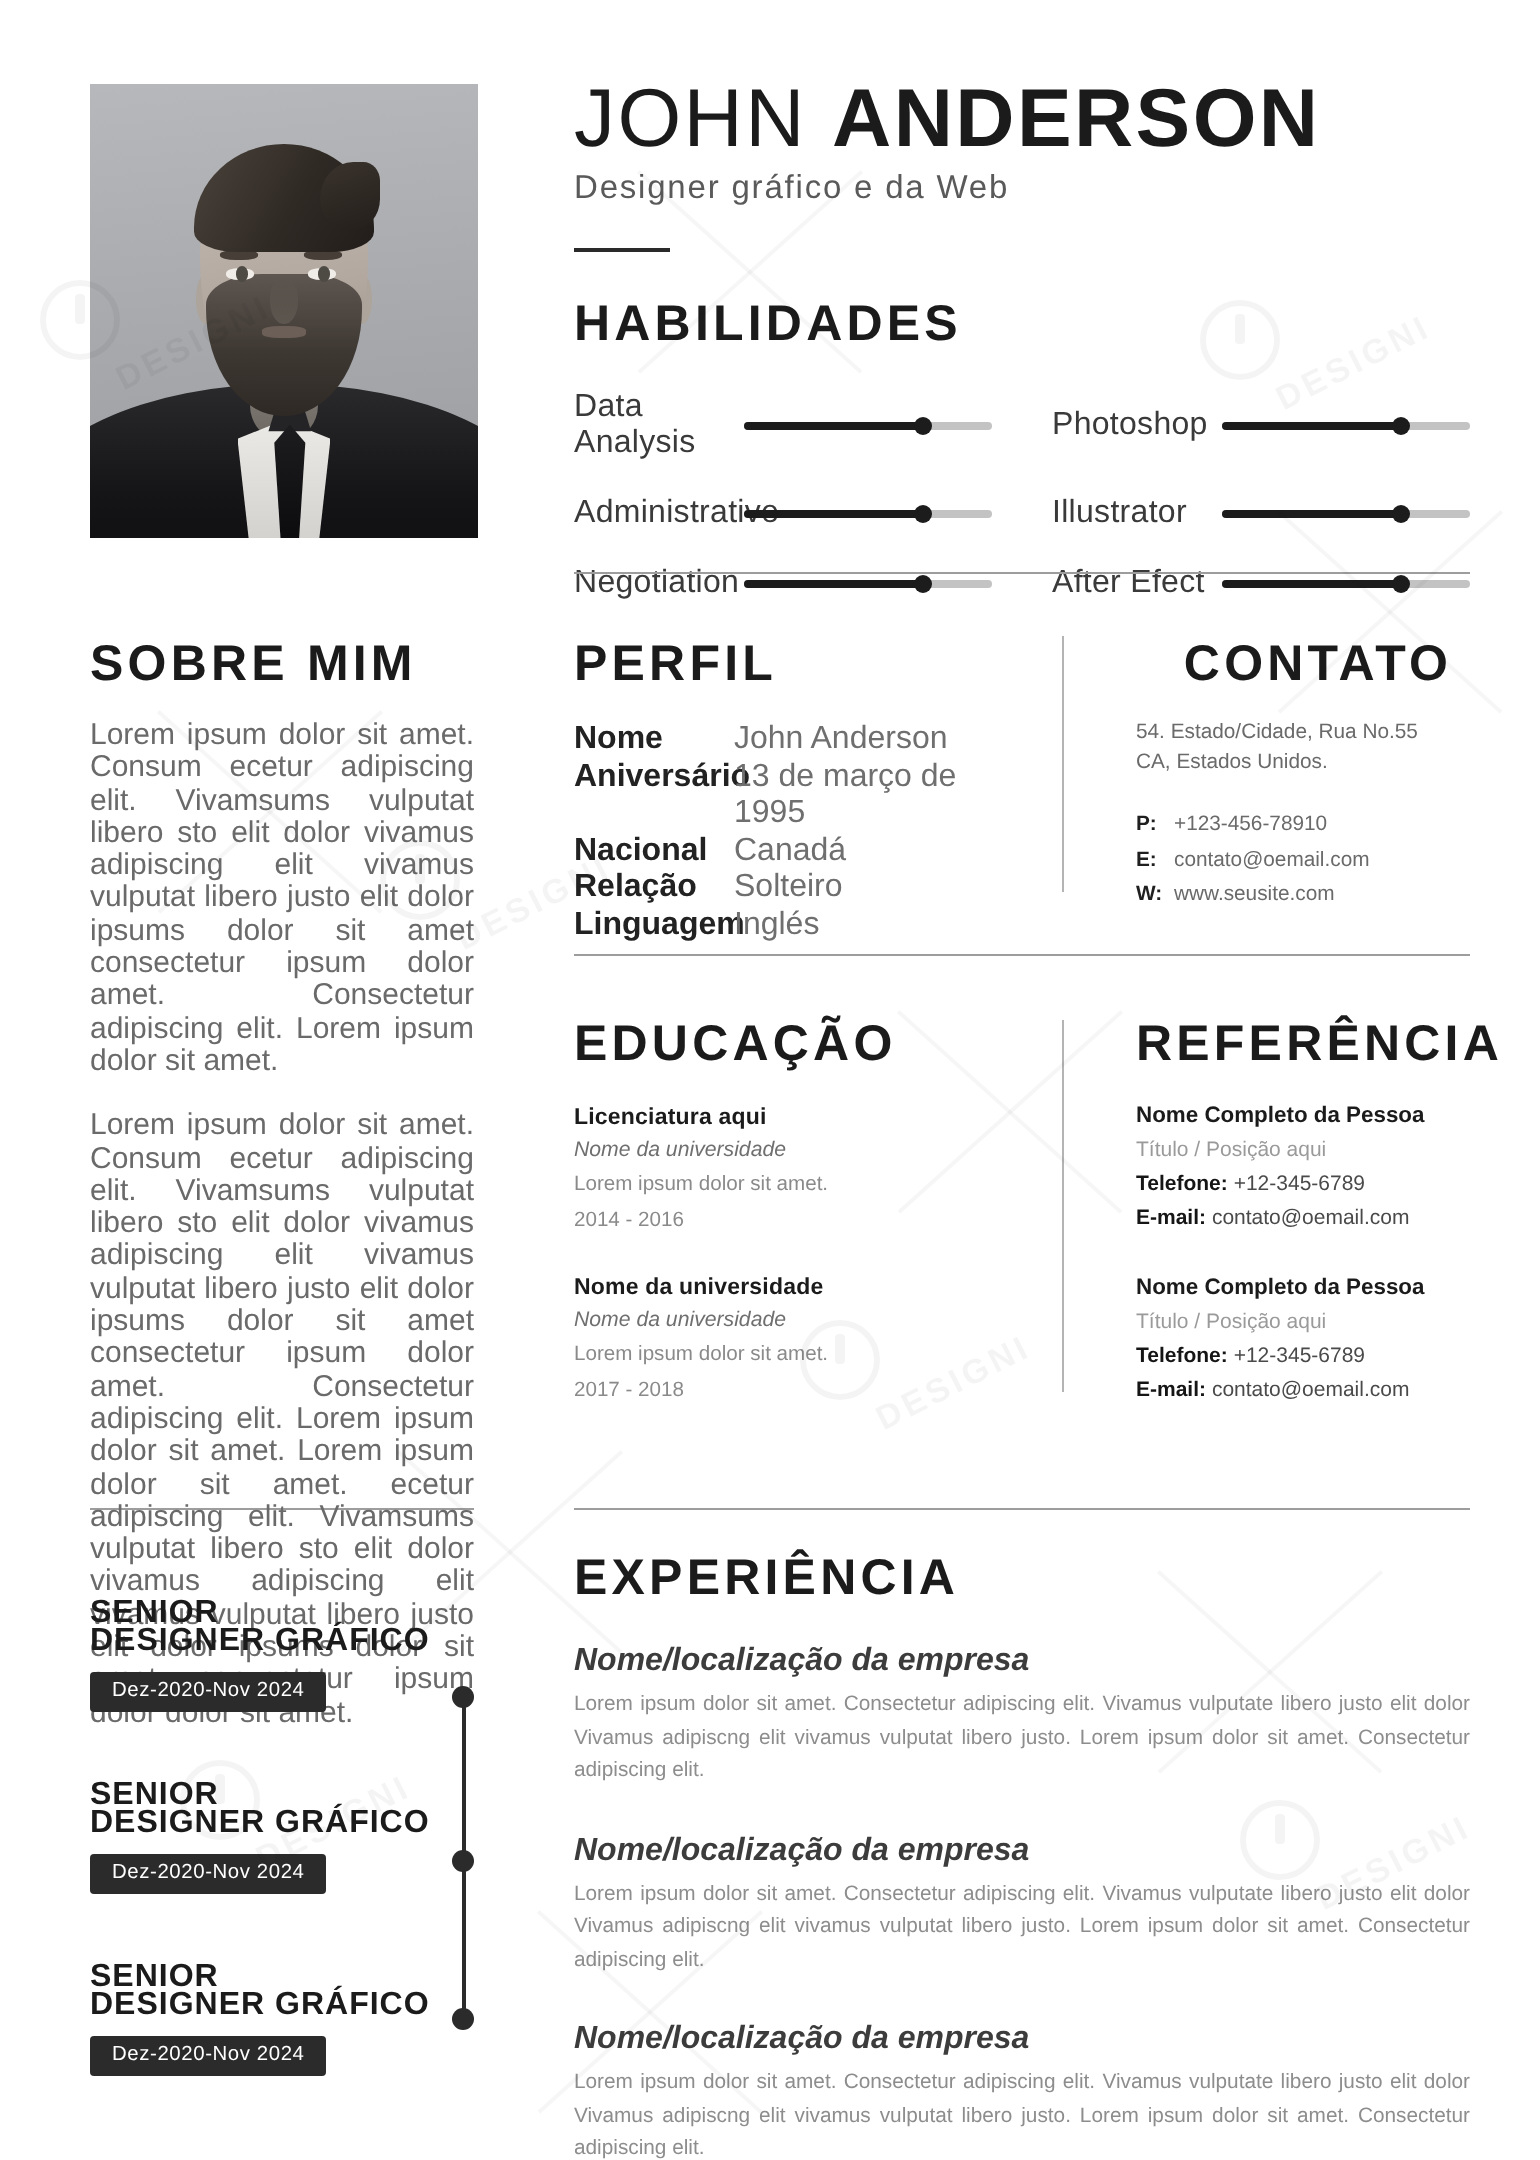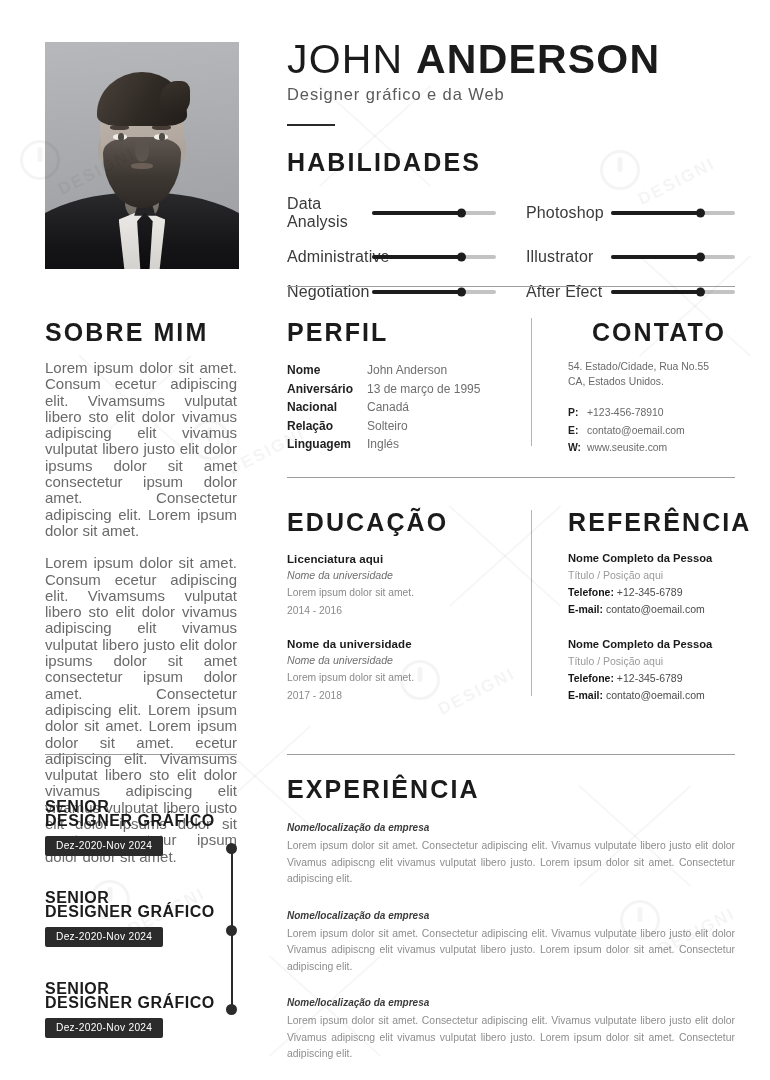--- a/index.html
+++ b/index.html
@@ -319,21 +319,21 @@
   .perfil {
     position: absolute;
     left: 287px;
     top: 318px;
     width: 215px;
     z-index: 2;
   }
   .perfil .sec-title { margin-bottom: 14px; }
   .perfil-row {
     display: flex;
-    font-size: 12px;
+    font-size: 16px;
     line-height: 18.5px;
   }
   .perfil-key {
     width: 80px;
     flex: 0 0 80px;
     font-weight: 700;
     color: #222;
   }
   .perfil-val { color: #6f6f6f; }
 
@@ -429,21 +429,21 @@
   .experiencia {
     position: absolute;
     left: 287px;
     top: 775px;
     width: 448px;
     z-index: 2;
   }
   .experiencia .sec-title { margin-bottom: 18px; }
   .exp-item + .exp-item { margin-top: 22px; }
   .exp-company {
-    font-size: 10px;
+    font-size: 16px;
     font-style: italic;
     font-weight: 700;
     color: #3c3c3c;
     margin-bottom: 5px;
   }
   .exp-desc {
     font-size: 10.4px;
     line-height: 16.5px;
     color: #8d8d8d;
     text-align: justify;

